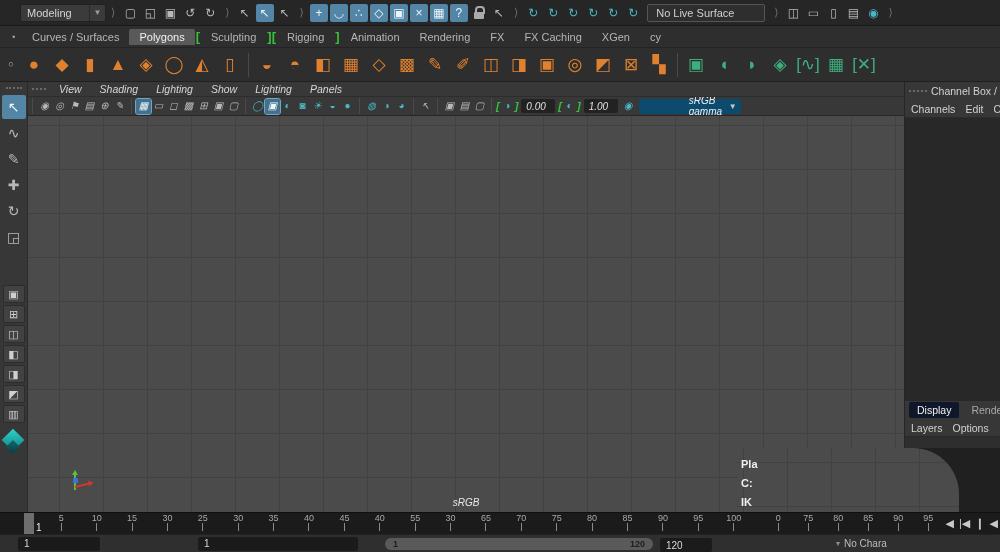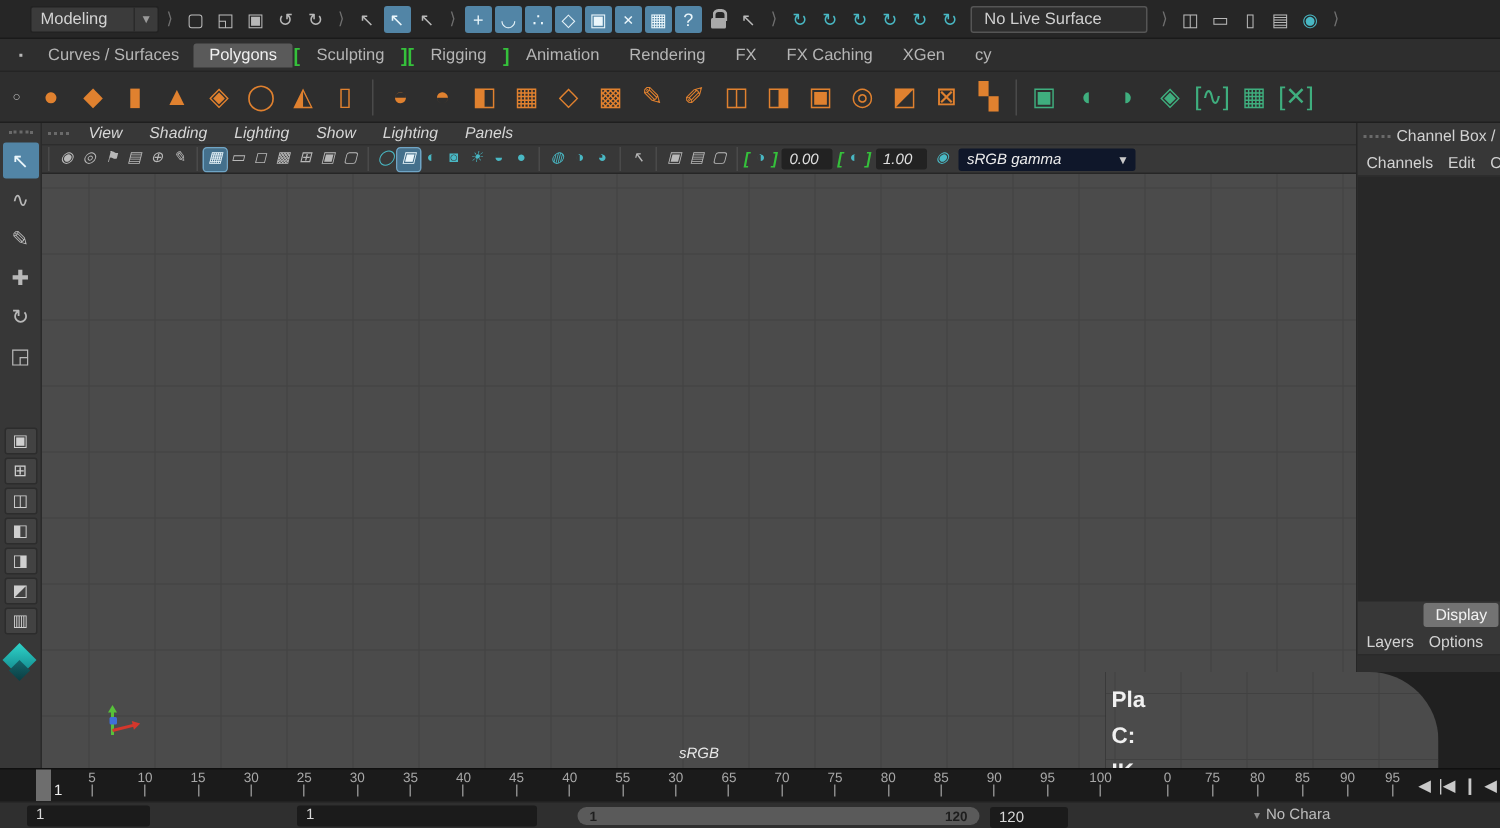--- a/index.html
+++ b/index.html
@@ -66,22 +66,22 @@
     font-size:10.5px; border-bottom:1px solid #2d2d2d; }
   #panel-menubar .m { margin:0 9px; color:#d6d6d6; cursor:default; }
   #vp-toolbar { height:19px; background:#383838; display:flex; align-items:center;
     border-bottom:1px solid #262626; overflow:hidden; }
   #vp-toolbar .icon { width:15px; height:15px; font-size:10px; margin:0; }
   #vp-toolbar .icon.active { background:#44708c; outline:1px solid #6fa5c6; }
   #vp-toolbar .num { height:14px; min-width:34px; background:#222; border-radius:2px;
     display:flex; align-items:center; justify-content:flex-start; padding:0 5px;
     color:#e0e0e0; margin:0 3px; font-size:10px; }
   #vp-toolbar .brk { color:#35c13b; font-size:11px; font-weight:bold; }
-  #gamma-dd { height:15px; width:118px; background:#0f172a; border-radius:2px;
-    display:flex; align-items:center; margin-left:3px; }
+  #gamma-dd { height:15px; width:102px; background:#0c4a6e; border-radius:2px;
+    display:flex; align-items:center; margin-left:3px;padding-left:44px; }
   #gamma-dd .lbl { flex:1; padding-left:6px; color:#eee; font-size:10px; }
   #gamma-dd .dd { width:16px; color:#c9c9c9; font-size:8px; text-align:center; }
 
   #viewport { flex:1; position:relative; background:#4b4b4b; overflow:hidden;
     background-image:
       linear-gradient(#414141 1px, transparent 1px),
       linear-gradient(90deg,#414141 1px, transparent 1px);
     background-size:44px 44px; background-position:-13px 9px; }
   #front-label { position:absolute; left:50%; bottom:4px; transform:translateX(-50%);
     color:#e9e9e9; font-size:10px; }
@@ -101,35 +101,35 @@
     display:flex; flex-direction:column; font-size:10.5px; }
   #right-panel .hdr { height:18px; display:flex; align-items:center; white-space:nowrap;
     overflow:hidden; color:#d2d2d2; }
   #right-panel .menus { height:17px; display:flex; align-items:center; white-space:nowrap;
     overflow:hidden; padding-left:6px; color:#d2d2d2; }
   #right-panel .menus span { margin-right:10px; }
   #cb-content { flex:1; background:#282828; border-top:1px solid #2c2c2c; }
   #cb-tabs { height:18px; display:flex; align-items:center; padding-left:4px; gap:4px;
     white-space:nowrap; overflow:hidden; }
   #cb-tabs .tab { padding:2px 8px; color:#a8a8a8; border-radius:2px; }
-  #cb-tabs .tab.active { background:#737373; color:#f2f2f2;margin-left:40px; }
+  #cb-tabs .tab.active { background:#0f172a; color:#f2f2f2; }
   #layer-content { height:76px; background:#2e2e2e; border-top:1px solid #2a2a2a; }
 
   
   #overlay { position:absolute; left:737px; top:448px; width:263px; height:64px;
     background:#202020; z-index:5; }
   #overlay-grid { position:absolute; left:0; top:0; width:222px; height:64px;
     background:#4b4b4b; border-top-right-radius:46px;
     background-image:
       linear-gradient(#414141 1px, transparent 1px),
       linear-gradient(90deg,#414141 1px, transparent 1px);
     background-size:44px 44px; background-position:6px 14px; }
   #overlay-hud { position:absolute; left:4px; top:10px; display:flex;
     flex-direction:column; gap:7px; }
-  #overlay-hud span { color:#f0f0f0; font-size:15px; font-weight:bold; }
+  #overlay-hud span { color:#f0f0f0; font-size:11px; font-weight:bold; }
 
   
   #timeline { height:22px; background:#1b1b1b; display:flex; align-items:stretch;
     border-top:1px solid #101010; position:relative; z-index:6; }
   #cf-block { width:10px; background:#6e6e6e; margin-left:24px; }
   #cf-label { color:#eee; font-size:10px; align-self:flex-end; padding:0 2px 1px 2px; }
   .ticks { display:flex; align-items:stretch; }
   .tick { display:flex; flex-direction:column; align-items:center; justify-content:flex-start; }
   .tick .n { color:#a8a8a8; font-size:9px; height:10px; }
   .tick .l { width:1px; height:8px; background:#8a8a8a; }

